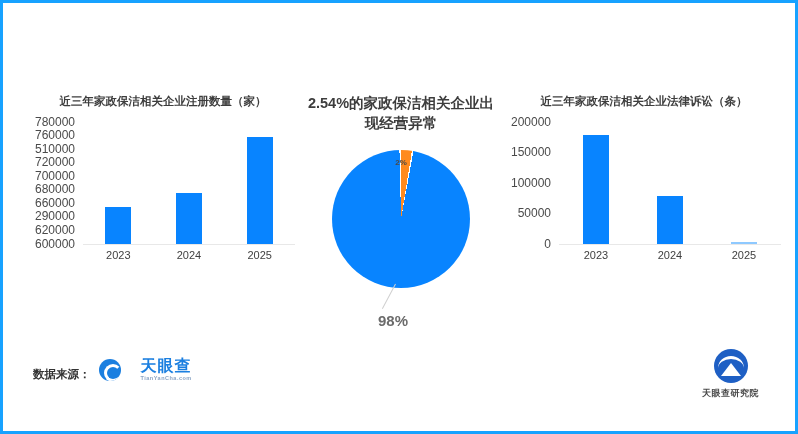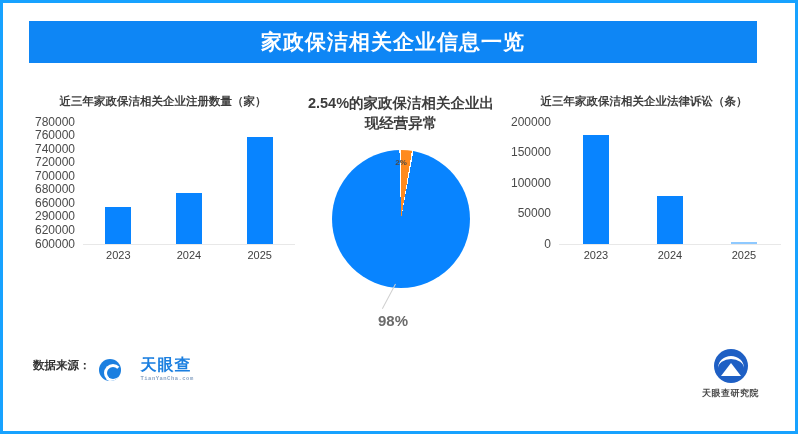--- a/index.html
+++ b/index.html
@@ -171,23 +171,22 @@
     font-weight: bold;
     padding-left: 28px;
   }
 
   
   .footer-left {
     position: absolute;
     left: 30px;
     top: 355px;
     display: flex;
-    align-items: flex-start;
+    align-items: flex-end;
     gap: 8px;
-    font-family: Liberation Mono, monospace;
   }
   .src-label {
     font-size: 11.5px;
     font-weight: bold;
     color: #333333;
   }
   .tyc-logo {
     display: flex;
     align-items: center;
     gap: 20px;
@@ -268,36 +267,33 @@
     font-weight: bold;
     color: #4a4a4a;
     letter-spacing: 0.5px;
   }
 </style>
 </head>
 <body>
 
 <div class="infographic">
 
-  <div class="title-banner">
-    <span class="title-text">家政保洁相关企业信息一览</span>
-  </div>
 
   <div class="panel panel-left">
     <div class="chart-title">近三年家政保洁相关企业注册数量（家）</div>
     <div class="bar-chart">
       <div class="y-axis">
         <div class="y-tick" style="top:122px">600000</div>
         <div class="y-tick" style="top:108.4px">620000</div>
         <div class="y-tick" style="top:94.8px">290000</div>
         <div class="y-tick" style="top:81.3px">660000</div>
         <div class="y-tick" style="top:67.7px">680000</div>
         <div class="y-tick" style="top:54.2px">700000</div>
         <div class="y-tick" style="top:40.6px">720000</div>
-        <div class="y-tick" style="top:27.1px">740000</div>
+        <div class="y-tick" style="top:27.1px">510000</div>
         <div class="y-tick" style="top:13.5px">760000</div>
         <div class="y-tick" style="top:0px">780000</div>
       </div>
       <div class="plot">
         <div class="bar-slot" style="left:0%;width:33.33%">
           <div class="bar" id="bar-l0" style="height: 36.6px;"></div>
           <div class="x-label">2023</div>
         </div>
         <div class="bar-slot" style="left:33.33%;width:33.33%">
           <div class="bar" id="bar-l1" style="height: 50.8px;"></div>

